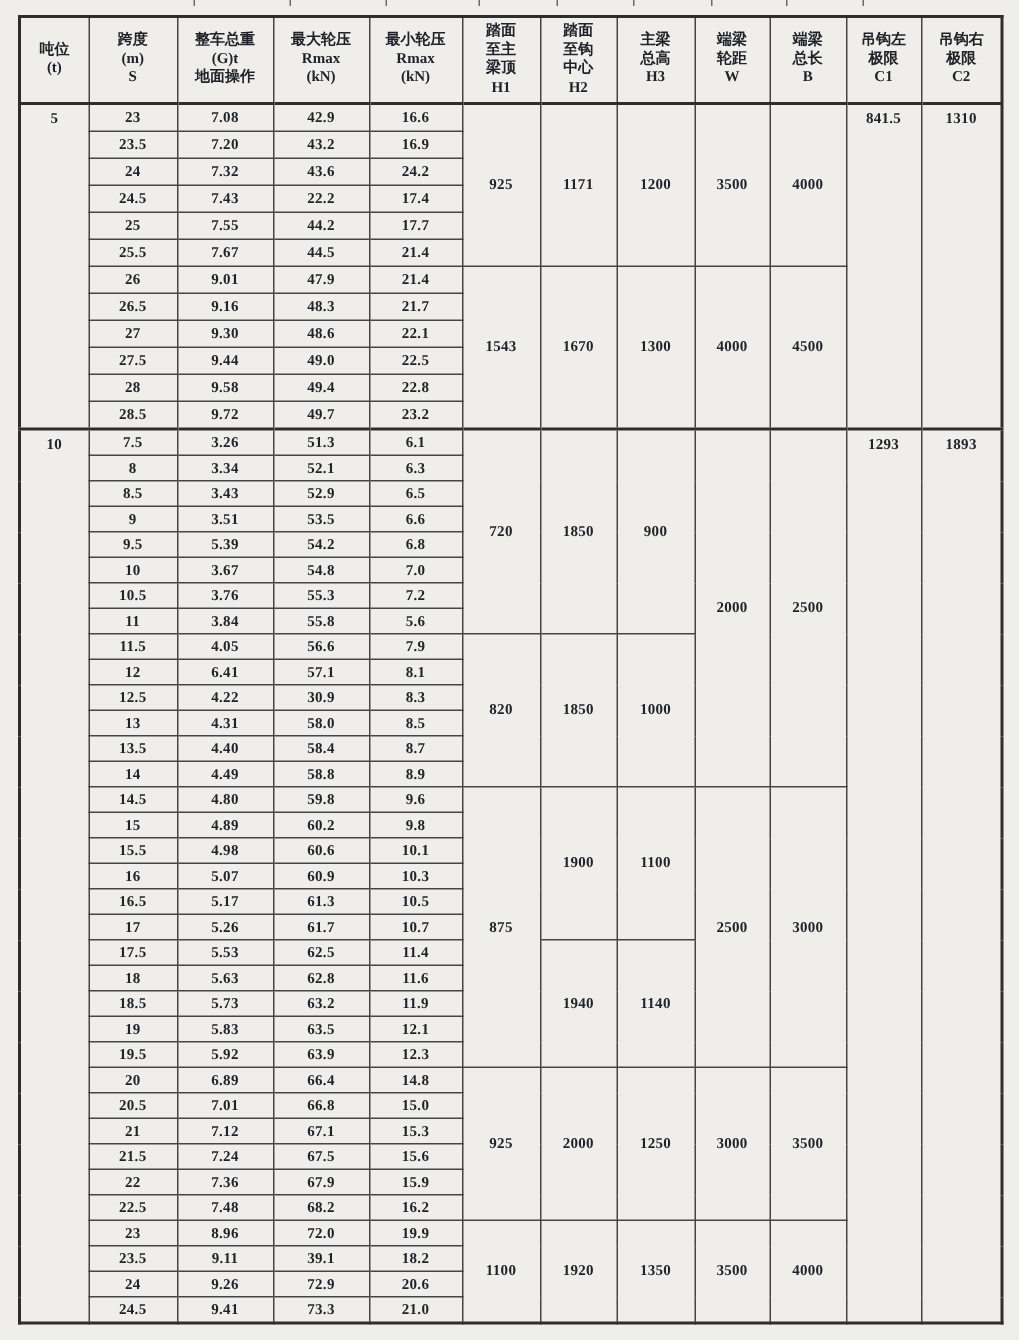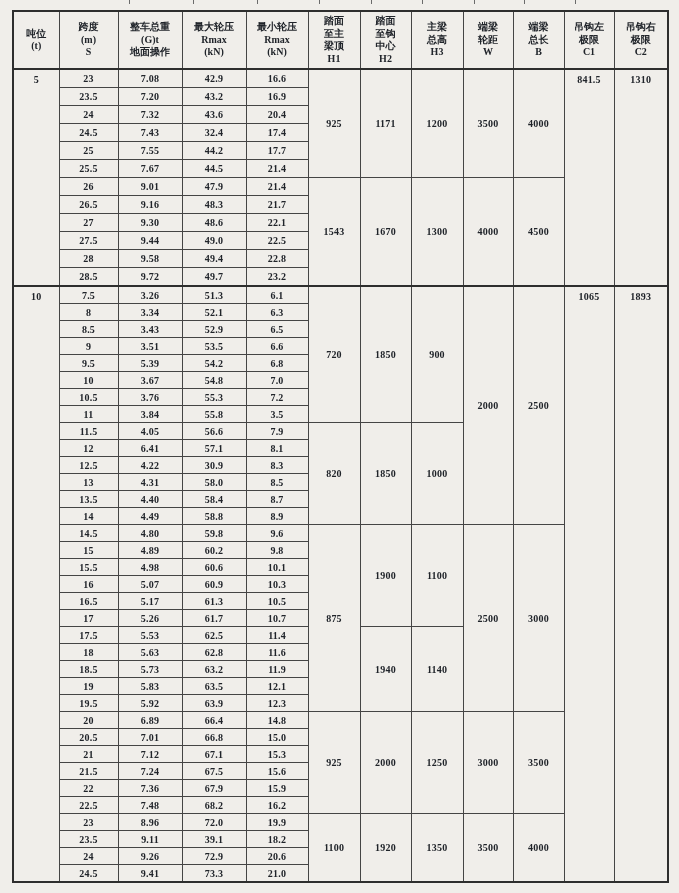--- a/index.html
+++ b/index.html
@@ -151,26 +151,26 @@
       <tr class="sec0">
         <td class="num">23.5</td>
         <td class="num">7.20</td>
         <td class="num">43.2</td>
         <td class="num">16.9</td>
       </tr>
       <tr class="sec0">
         <td class="num">24</td>
         <td class="num">7.32</td>
         <td class="num">43.6</td>
-        <td class="num">20.4</td>
+        <td class="num">24.2</td>
       </tr>
       <tr class="sec0">
         <td class="num">24.5</td>
         <td class="num">7.43</td>
-        <td class="num">32.4</td>
+        <td class="num">22.2</td>
         <td class="num">17.4</td>
       </tr>
       <tr class="sec0">
         <td class="num">25</td>
         <td class="num">7.55</td>
         <td class="num">44.2</td>
         <td class="num">17.7</td>
       </tr>
       <tr class="sec0">
         <td class="num">25.5</td>
@@ -223,21 +223,21 @@
         <td class="num va-top" rowspan="35">10</td>
         <td class="num">7.5</td>
         <td class="num">3.26</td>
         <td class="num">51.3</td>
         <td class="num">6.1</td>
         <td class="num" rowspan="8">720</td>
         <td class="num" rowspan="8">1850</td>
         <td class="num" rowspan="8">900</td>
         <td class="num" rowspan="14">2000</td>
         <td class="num" rowspan="14">2500</td>
-        <td class="num va-top" rowspan="35">1065</td>
+        <td class="num va-top" rowspan="35">1293</td>
         <td class="num va-top" rowspan="35">1893</td>
       </tr>
       <tr class="sec1">
         <td class="num">8</td>
         <td class="num">3.34</td>
         <td class="num">52.1</td>
         <td class="num">6.3</td>
       </tr>
       <tr class="sec1">
         <td class="num">8.5</td>
@@ -266,21 +266,21 @@
       <tr class="sec1">
         <td class="num">10.5</td>
         <td class="num">3.76</td>
         <td class="num">55.3</td>
         <td class="num">7.2</td>
       </tr>
       <tr class="sec1">
         <td class="num">11</td>
         <td class="num">3.84</td>
         <td class="num">55.8</td>
-        <td class="num">3.5</td>
+        <td class="num">5.6</td>
       </tr>
       <tr class="sec1">
         <td class="num">11.5</td>
         <td class="num">4.05</td>
         <td class="num">56.6</td>
         <td class="num">7.9</td>
         <td class="num" rowspan="6">820</td>
         <td class="num" rowspan="6">1850</td>
         <td class="num" rowspan="6">1000</td>
       </tr>

